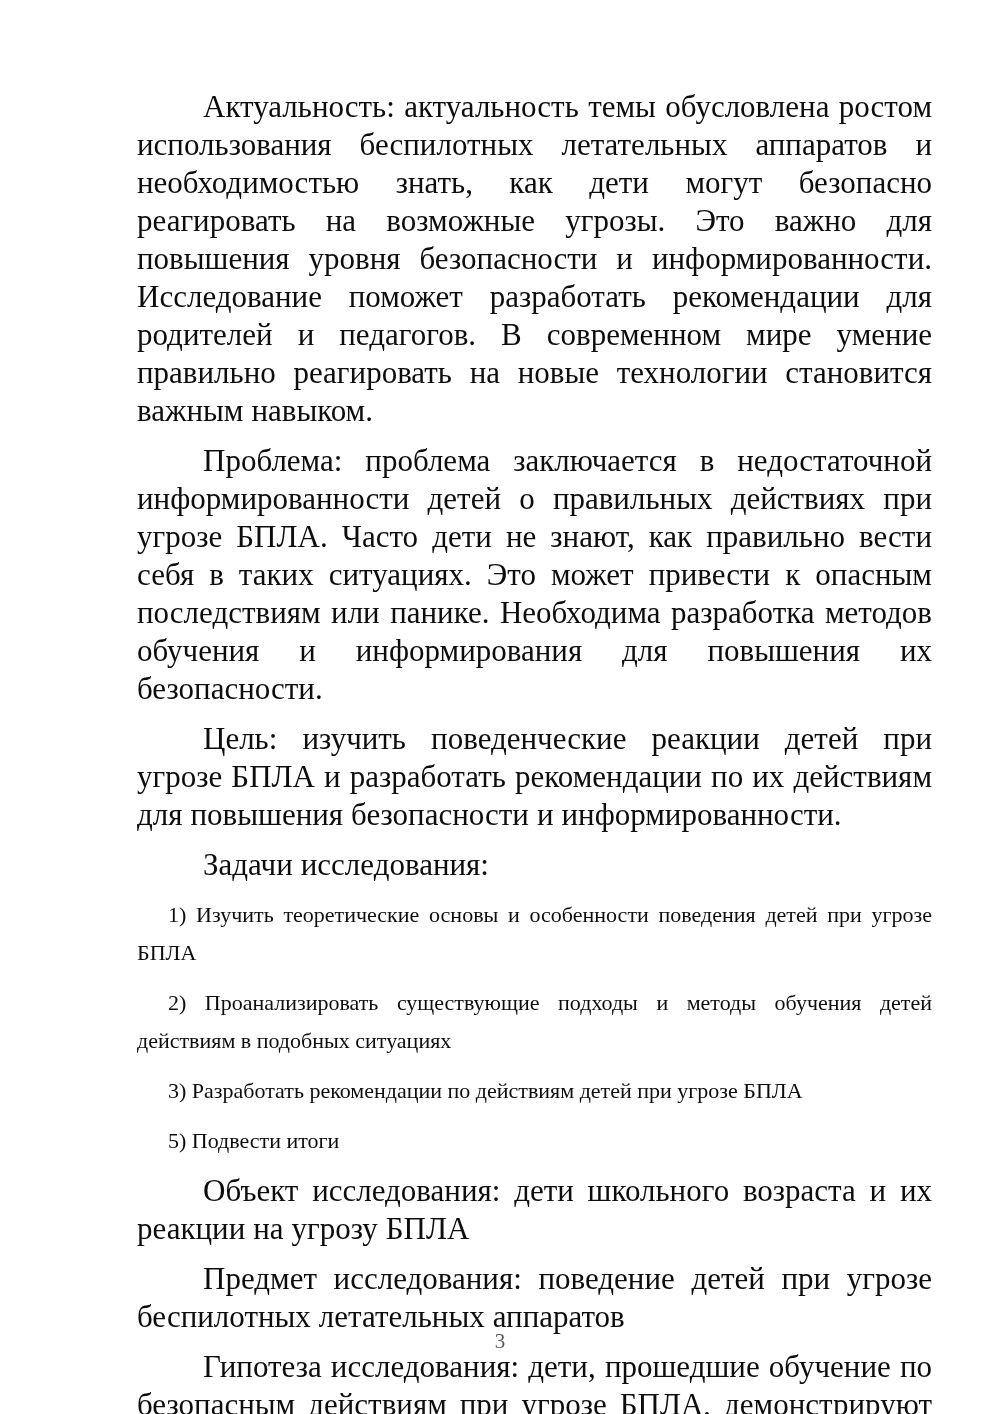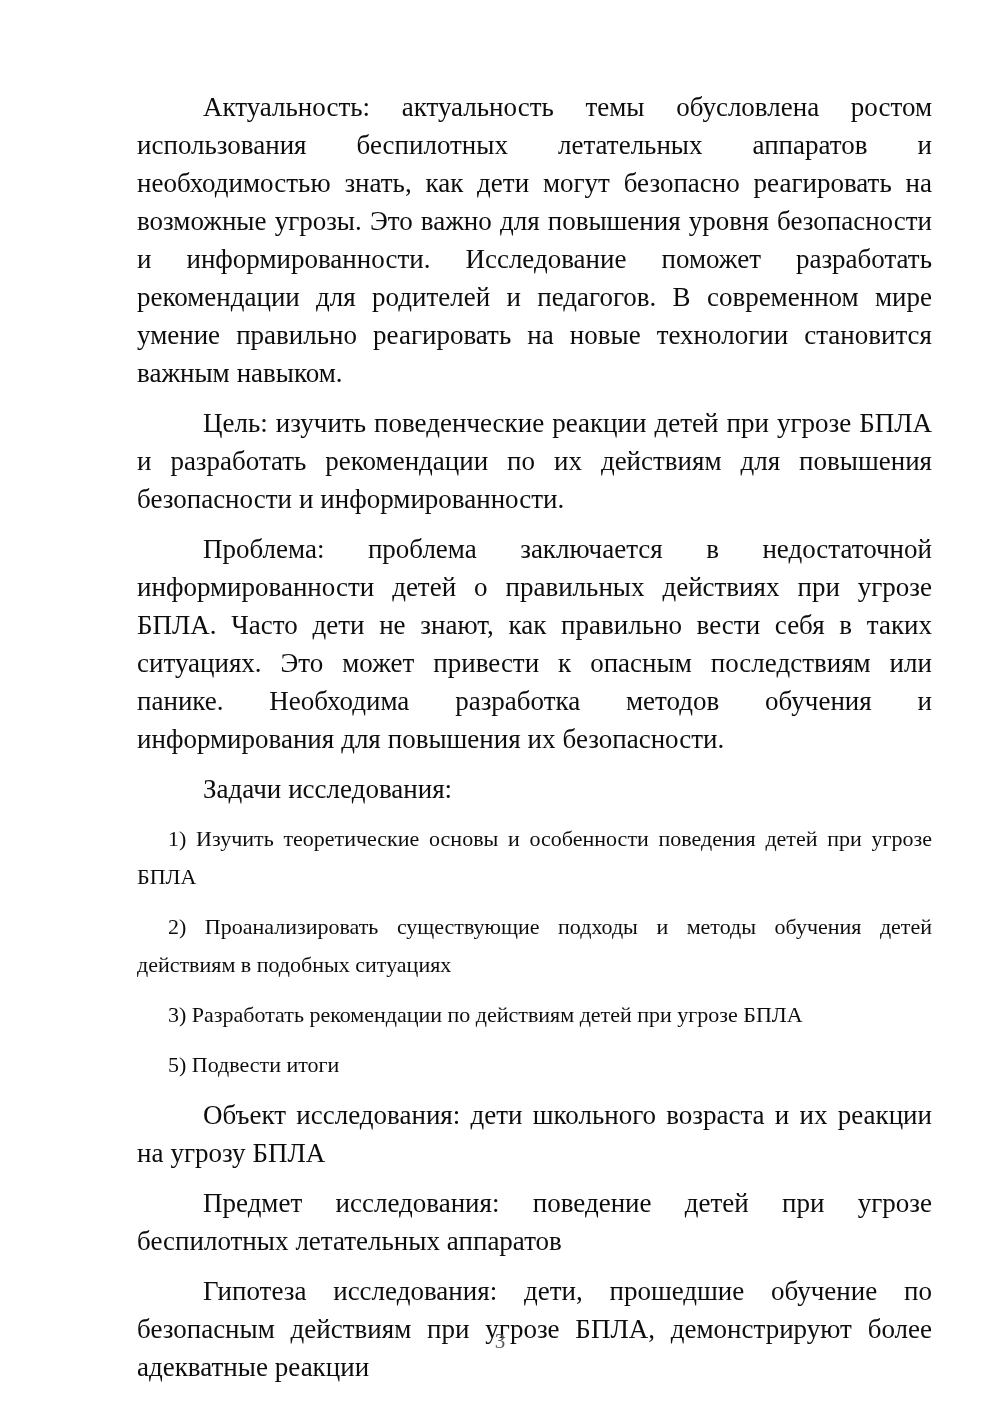--- a/index.html
+++ b/index.html
@@ -25,21 +25,21 @@
   }
   .doc-title {
     font-size: 22.5px;
     font-weight: bold;
     text-align: center;
     letter-spacing: 0.4px;
     line-height: 1.25;
     margin: 0 0 26px 0;
   }
   .para {
-    font-size: 27px;
+    font-size: 31px;
     line-height: 38px;
     text-align: justify;
     text-align-last: left;
     text-indent: 66px;
     margin: 0 0 12px 0;
     hyphens: none;
     word-spacing: 0.2px;
   }
   .para.lastjust {
     text-align: justify;
@@ -72,23 +72,23 @@
 </head>
 <body>
 
 <div class="page">
 
   <div class="content">
 
 
     <p class="para">Актуальность: актуальность темы обусловлена ростом использования беспилотных летательных аппаратов и необходимостью знать, как дети могут безопасно реагировать на возможные угрозы. Это важно для повышения уровня безопасности и информированности. Исследование поможет разработать рекомендации для родителей и педагогов. В современном мире умение правильно реагировать на новые технологии становится важным навыком.</p>
 
+    <p class="para">Проблема: проблема заключается в недостаточной информированности детей о правильных действиях при угрозе БПЛА. Часто дети не знают, как правильно вести себя в таких ситуациях. Это может привести к опасным последствиям или панике. Необходима разработка методов обучения и информирования для повышения их безопасности.</p>
+
     <p class="para">Цель: изучить поведенческие реакции детей при угрозе БПЛА и разработать рекомендации по их действиям для повышения безопасности и информированности.</p>
-
-    <p class="para">Проблема: проблема заключается в недостаточной информированности детей о правильных действиях при угрозе БПЛА. Часто дети не знают, как правильно вести себя в таких ситуациях. Это может привести к опасным последствиям или панике. Необходима разработка методов обучения и информирования для повышения их безопасности.</p>
 
     <p class="para short">Задачи исследования:</p>
 
     <p class="list-item">1) Изучить теоретические основы и особенности поведения детей при угрозе БПЛА</p>
 
     <p class="list-item">2) Проанализировать существующие подходы и методы обучения детей действиям в подобных ситуациях</p>
 
     <p class="list-item short">3) Разработать рекомендации по действиям детей при угрозе БПЛА</p>
 
 

